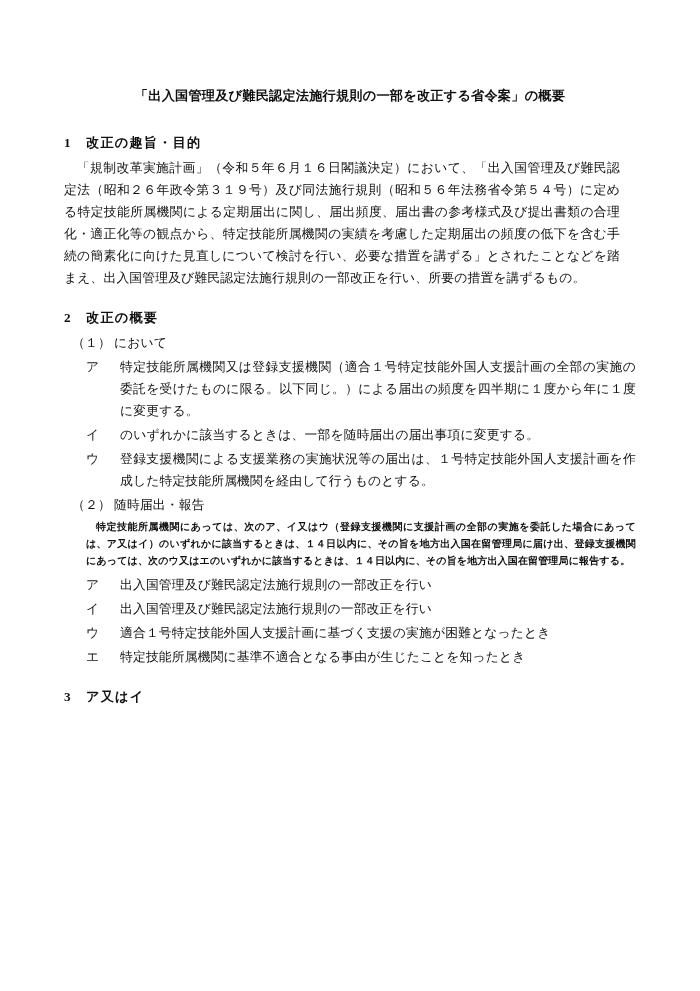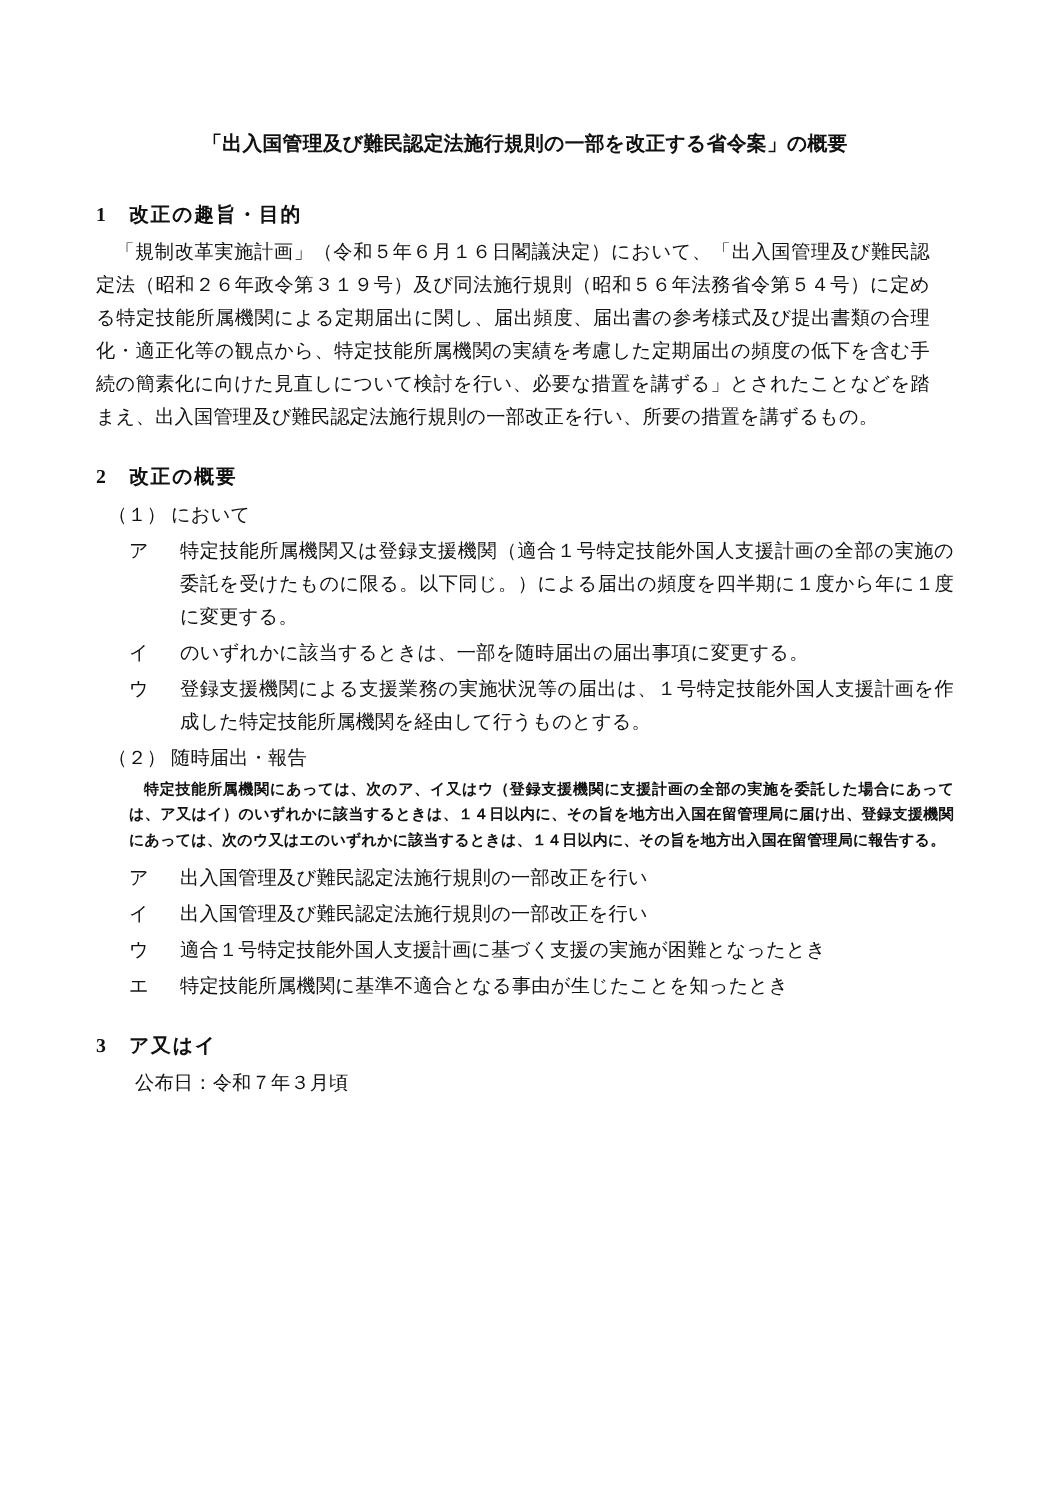--- a/index.html
+++ b/index.html
@@ -171,16 +171,15 @@
     </div>
   </div>
 
   <div class="spacer-md"></div>
 
   <div class="section">
     <div class="section-heading">
       <span class="num">3</span>
       <span class="txt">ア又はイ</span>
     </div>
-    <p class="schedule-line">公布日：令和７年３月頃</p>
   </div>
 
 </div>
 
 </body></html>

